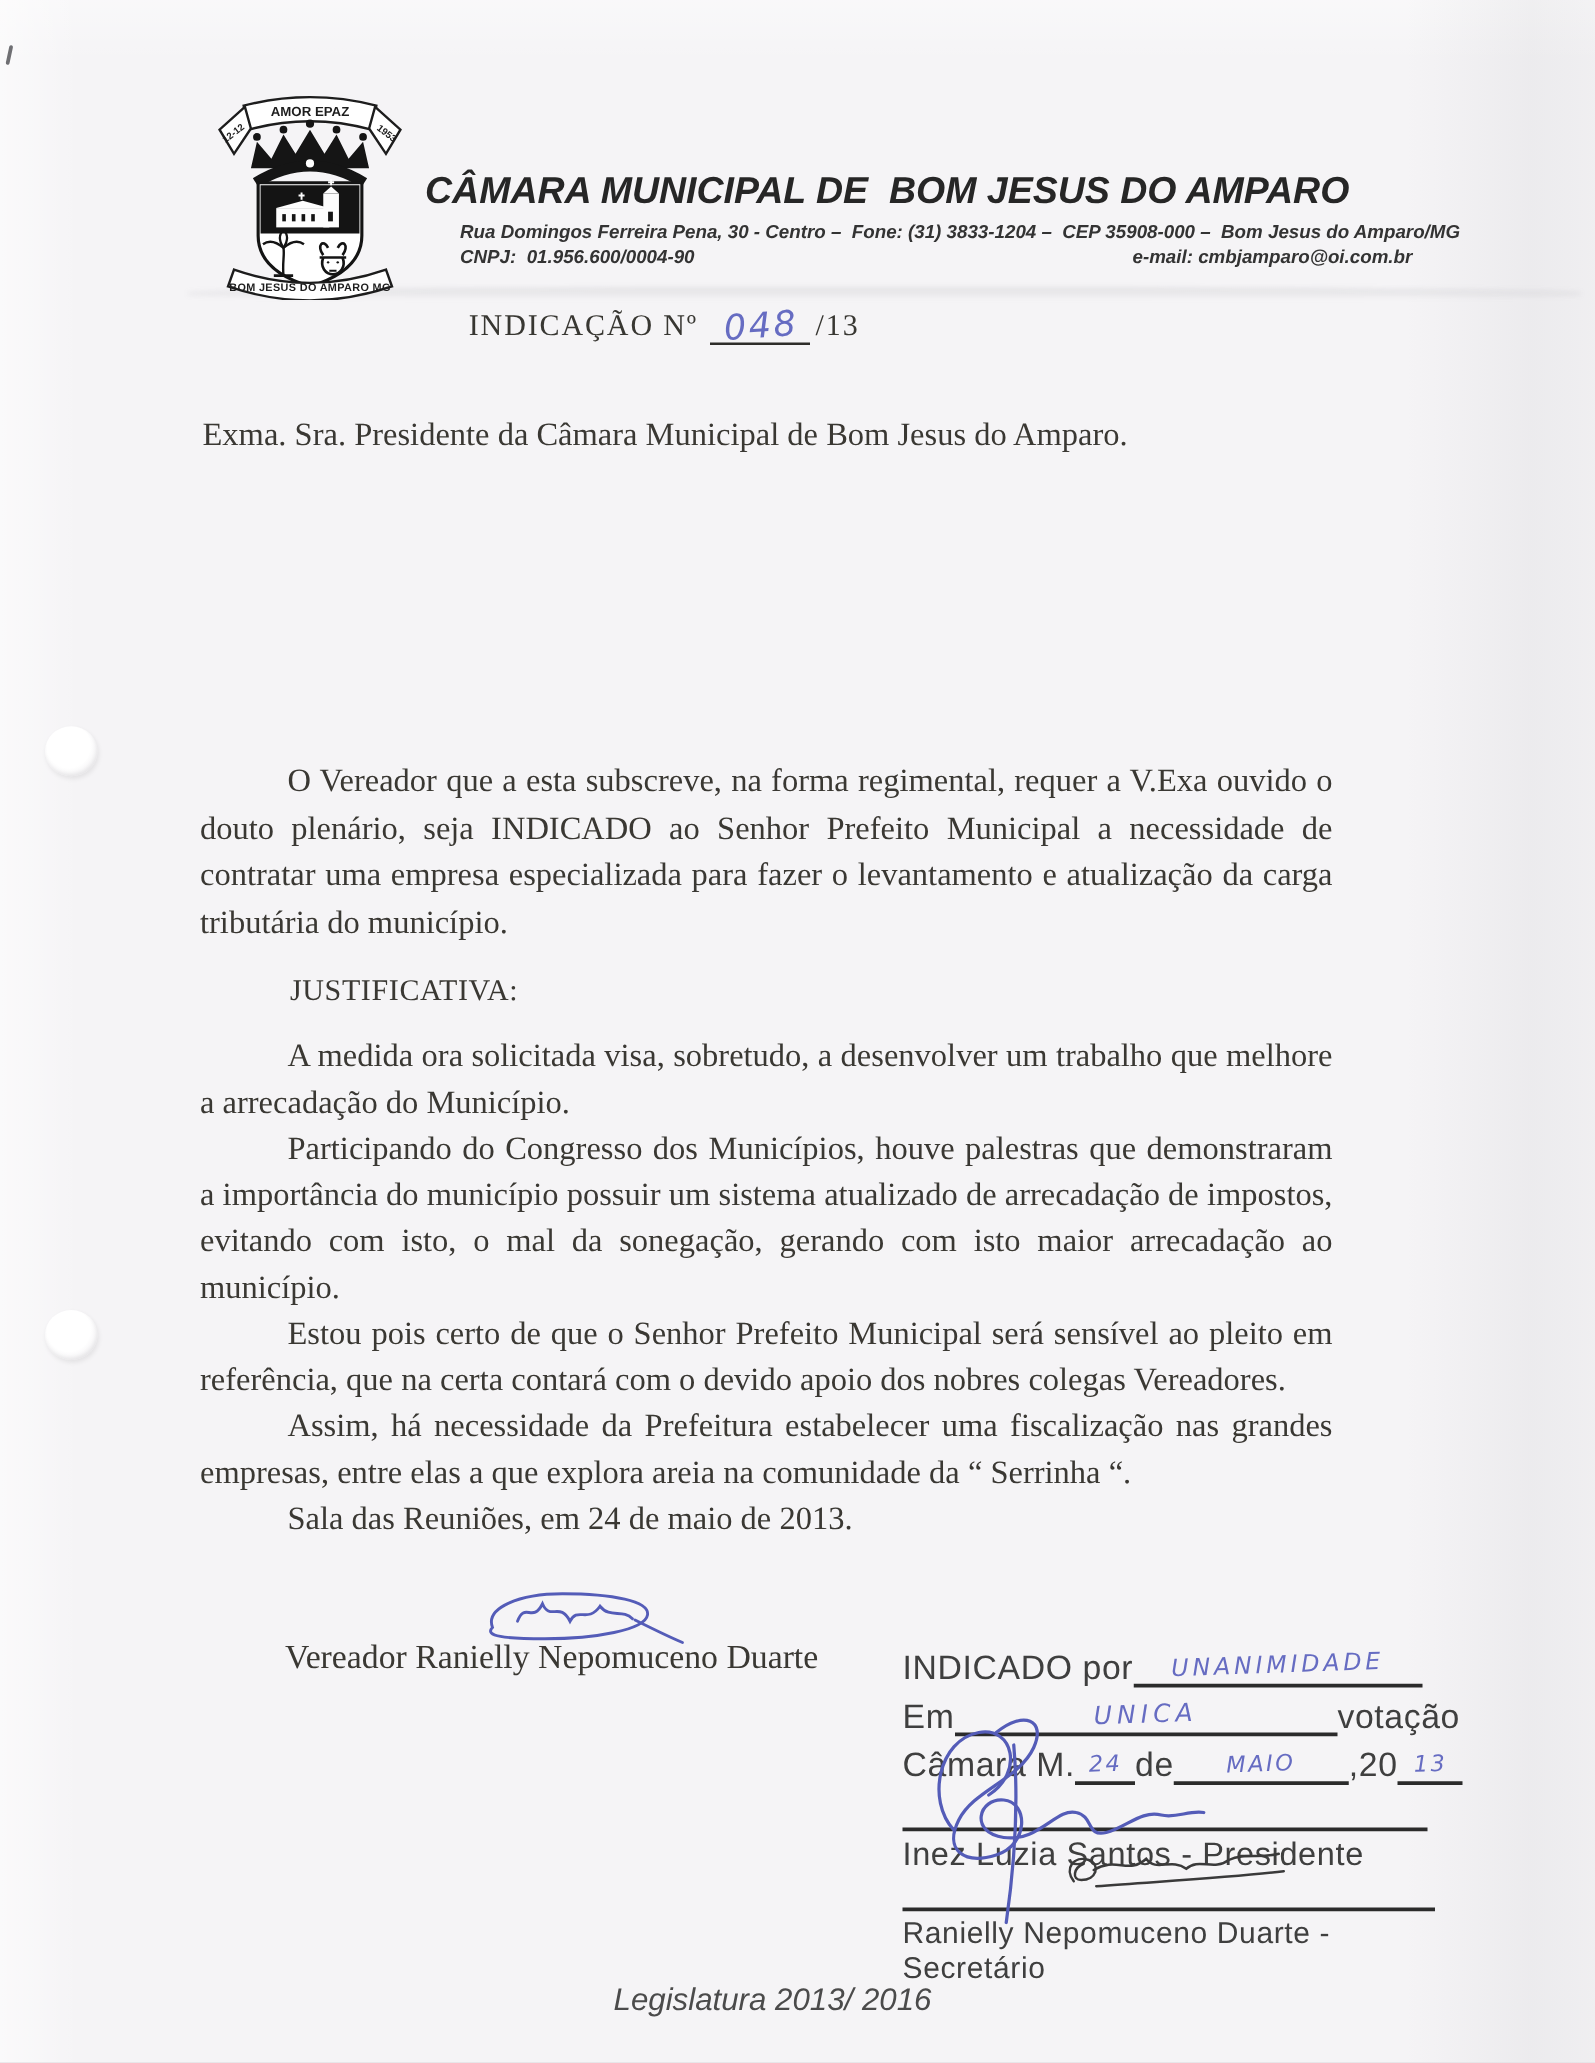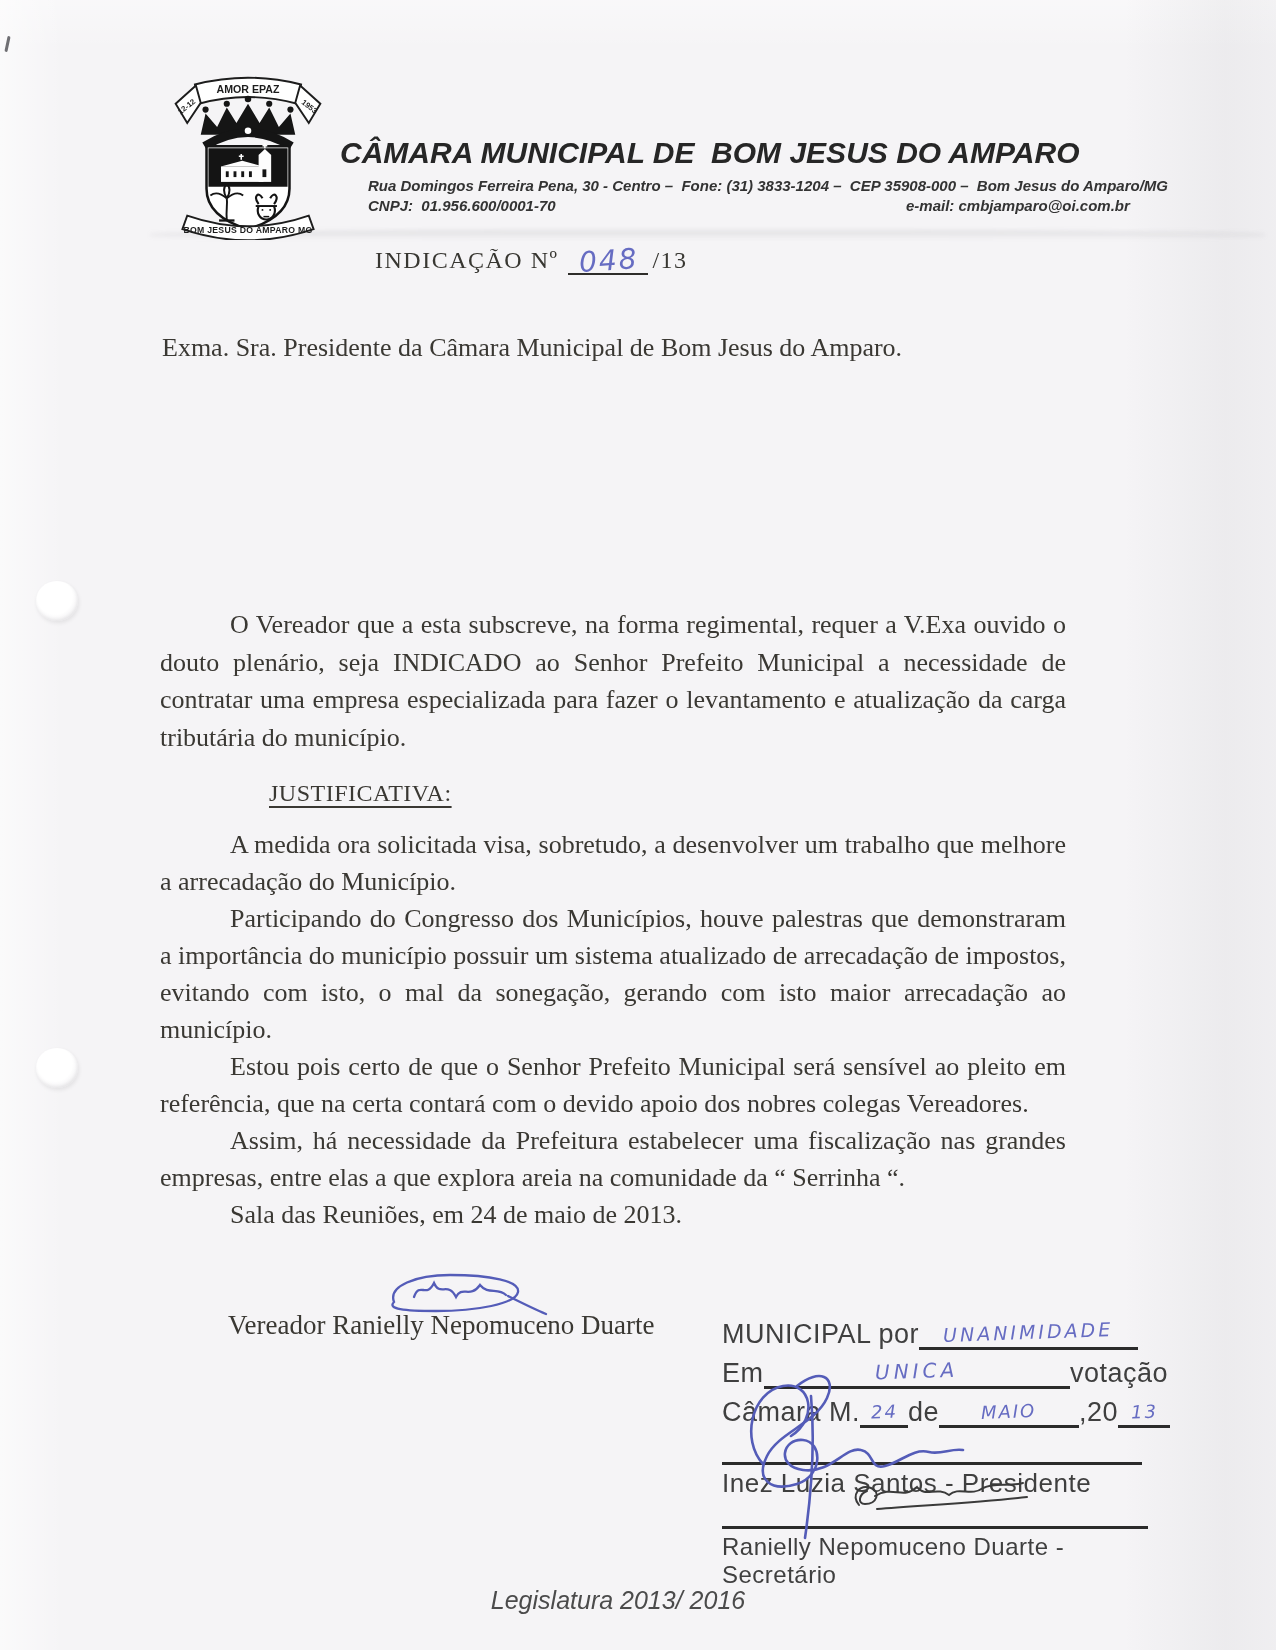--- a/index.html
+++ b/index.html
@@ -41,21 +41,21 @@
   .title-line { left:375px; top:246px; font-size:24px; letter-spacing:1.5px; color:#383732; }
   .num-slot { display:inline-block; min-width:80px; border-bottom:2.5px solid #2e2d2a;
     text-align:center; margin:0 4px 0 10px; line-height:26px; }
 
   
   .salutation { left:162px; top:300px; font-size:26px;margin-top:33px; }
   .body-block { left:160px; top:606px; width:906px; font-size:26px; line-height:37.5px;
     text-align:justify; }
   .body-block p, .just-block p { text-indent:70px; margin:0; }
   .just-head { left:232px; top:780px; font-size:24px; letter-spacing:.5px;
-    text-decoration:underline; text-underline-offset:5px;margin-left:37px; }
+    text-underline-offset:5px; }
   .just-block { left:160px; top:826px; width:906px; font-size:26px; line-height:37px;
     text-align:justify; }
 
   
   .sig1 { left:378px; top:1266px; }
   .signer { left:228px; top:1310px; font-size:27px;text-align:right; }
 
   
   .stamp { left:722px; top:1318px; width:446px; font-family:"Liberation Sans", sans-serif;
     color:#3f3f3f; }
@@ -157,21 +157,21 @@
     </g>
 
     <g>
       <path d="M22,156 Q85,178 148,156 L153,170 Q85,193 17,170 Z" fill="#fff" stroke="#1d1d1d" stroke-width="2"></path>
       <text x="85" y="174" font-size="9" font-weight="bold" fill="#1d1d1d" text-anchor="middle" font-family="Liberation Sans, sans-serif" letter-spacing=".3">BOM JESUS DO AMPARO MG</text>
     </g>
   </svg>
 
   <div class="abs org-name">CÂMARA MUNICIPAL DE  BOM JESUS DO AMPARO</div>
   <div class="abs hdr-sub addr">Rua Domingos Ferreira Pena, 30 - Centro –  Fone: (31) 3833-1204 –  CEP 35908-000 –  Bom Jesus do Amparo/MG</div>
-  <div class="abs hdr-sub cnpj">CNPJ:  01.956.600/0001-70</div>
+  <div class="abs hdr-sub cnpj">CNPJ:  01.956.600/0004-90</div>
   <div class="abs hdr-sub email">e-mail: cmbjamparo@oi.com.br</div>
 
   <div class="abs title-line">
     <span>INDICAÇÃO  Nº</span><span class="num-slot"><span class="hw num">048</span></span><span>/13</span>
   </div>
 
   <div class="abs salutation">Exma. Sra. Presidente da Câmara Municipal de Bom Jesus do Amparo.</div>
 
   <div class="abs body-block">
     <p>O Vereador que a esta subscreve, na forma regimental, requer a V.Exa ouvido o douto plenário, seja INDICADO ao Senhor Prefeito Municipal a necessidade de contratar uma empresa especializada para fazer o levantamento e atualização da carga tributária do município.</p>
@@ -192,21 +192,21 @@
       <path d="M16,36 C10,20 38,9 72,9 C112,9 142,15 140,26 C138,38 98,45 58,45 C26,45 9,43 16,36 Z"></path>
       <path d="M36,31 C42,15 48,33 56,17 C62,31 70,15 78,31 C84,19 92,33 102,19 C110,29 120,21 128,29"></path>
       <path d="M130,30 C142,36 156,43 168,48"></path>
     </g>
   </svg>
   <div class="abs signer">Vereador Ranielly Nepomuceno Duarte</div>
 
   <div class="abs stamp">
 
     <div class="s-row">
-      <span class="s-label">MUNICIPAL por</span>
+      <span class="s-label">INDICADO por</span>
       <span class="s-fill r1"><span class="hw unan">UNANIMIDADE</span></span>
     </div>
 
     <div class="s-row">
       <span class="s-label">Em</span>
       <span class="s-fill"><span class="hw unica">UNICA</span></span>
       <span class="s-label">votação</span>
     </div>
 
     <div class="s-row">

